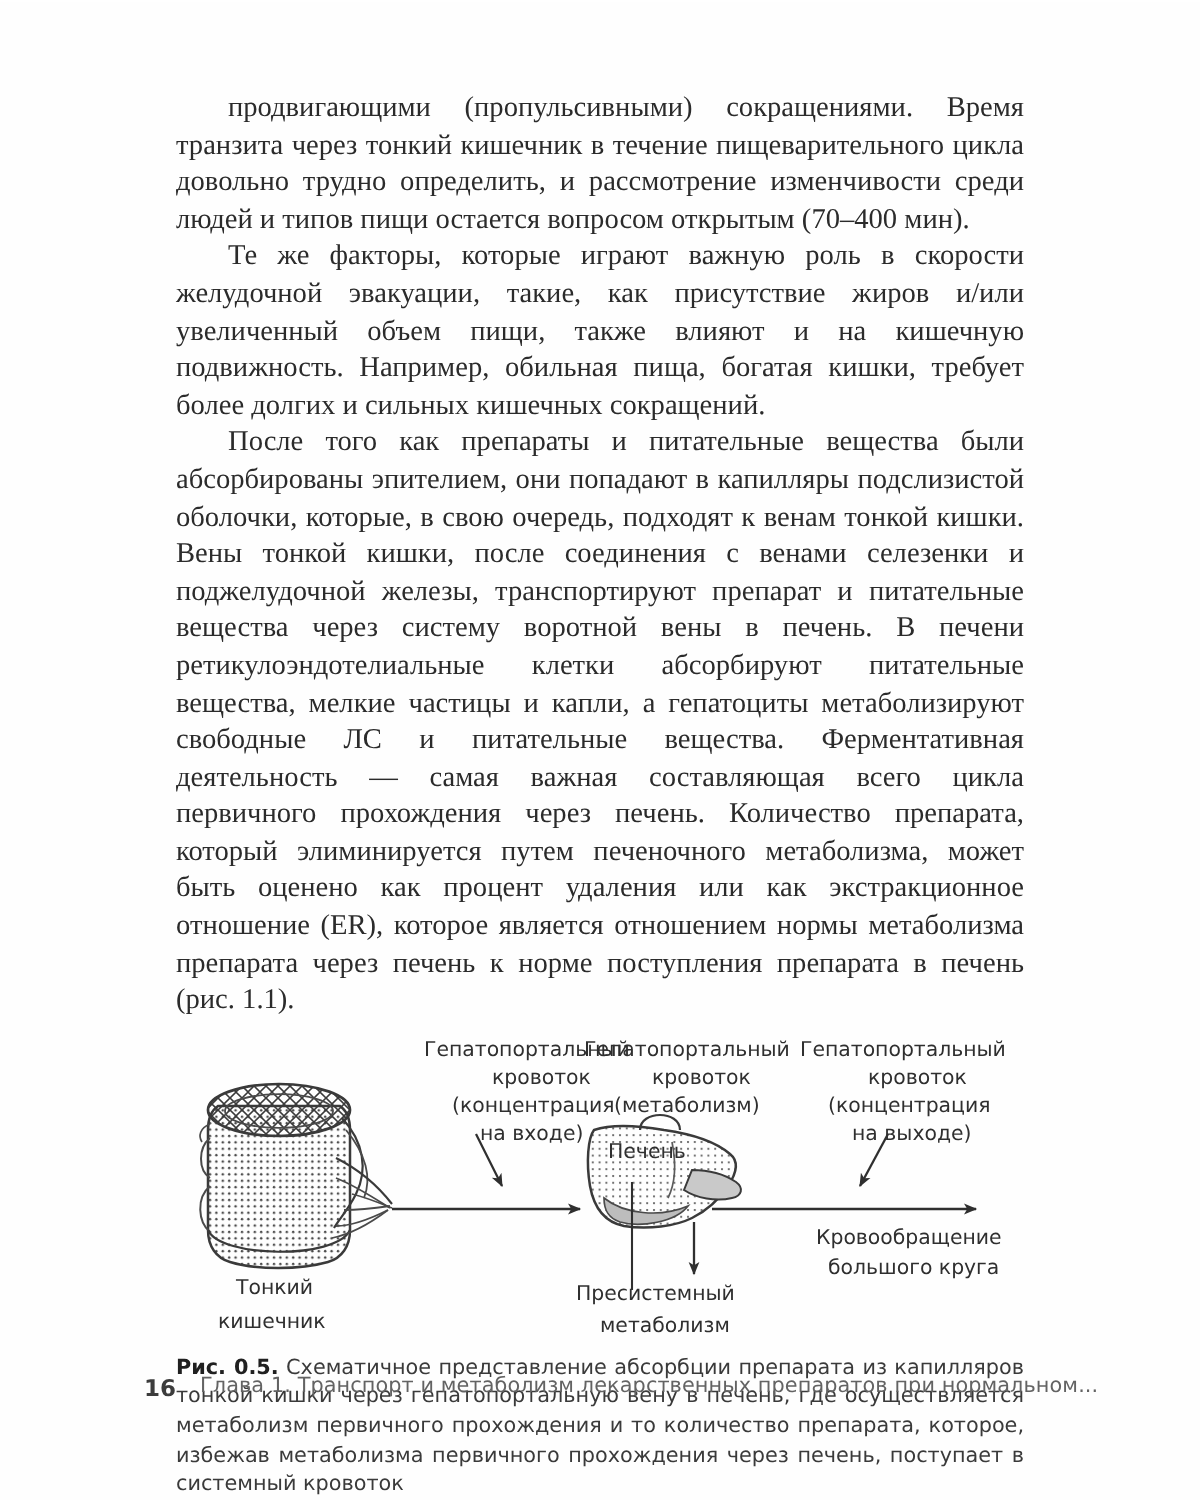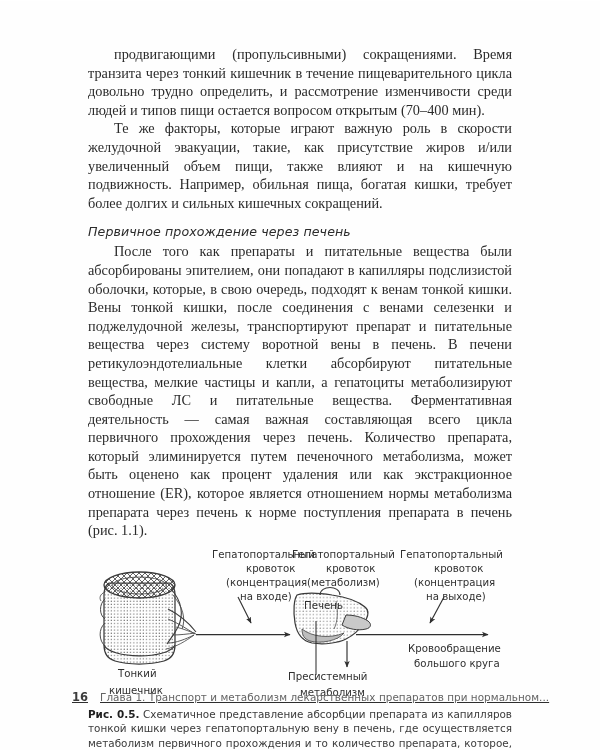--- a/index.html
+++ b/index.html
@@ -77,23 +77,21 @@
     color: #202020;
   }
 
   
   .footer {
     position: absolute;
     left: 72px;
     top: 686px;
     width: 460px;
     display: flex;
-    align-items: center;
     height: 20px;
-    text-decoration: underline;
   }
   .footer .pg-num {
     font-family: "DejaVu Sans", "Liberation Sans", sans-serif;
     font-weight: 700;
     font-size: 11.5px;
     color: #3c3c3c;
     width: 20px;
     text-align: left;
   }
   .footer .pg-rule {
@@ -120,21 +118,20 @@
 </head>
 <body>
 
 <div class="page">
 
   <div class="content">
 
     <p class="body-par">продвигающими (пропульсивными) сокращениями. Время транзита через тонкий кишечник в течение пищеварительного цикла довольно трудно определить, и рассмотрение изменчивости среди людей и типов пищи остается вопросом открытым (70–400 мин).</p>
     <p class="body-par">Те же факторы, которые играют важную роль в скорости желудочной эвакуации, такие, как присутствие жиров и/или увеличенный объем пищи, также влияют и на кишечную подвижность. Например, обильная пища, богатая кишки, требует более долгих и сильных кишечных сокращений.</p>
 
-    <h2 class="sub-head">Первичное прохождение через печень</h2>
 
     <p class="body-par">После того как препараты и питательные вещества были абсорбированы эпителием, они попадают в капилляры подслизистой оболочки, которые, в свою очередь, подходят к венам тонкой кишки. Вены тонкой кишки, после соединения с венами селезенки и поджелудочной железы, транспортируют препарат и питательные вещества через систему воротной вены в печень. В печени ретикулоэндотелиальные клетки абсорбируют питательные вещества, мелкие частицы и капли, а гепатоциты метаболизируют свободные ЛС и питательные вещества. Ферментативная деятельность — самая важная составляющая всего цикла первичного прохождения через печень. Количество препарата, который элиминируется путем печеночного метаболизма, может быть оценено как процент удаления или как экстракционное отношение (ER), которое является отношением нормы метаболизма препарата через печень к норме поступления препарата в печень (рис. 1.1).</p>
 
     <div class="figure">
       <svg class="fig-svg" width="424" height="152" viewBox="0 0 424 152">
         <defs>
           <pattern id="hatch" width="6" height="6" patternUnits="userSpaceOnUse" patternTransform="rotate(0)">
             <path d="M0,3 L3,0 L6,3 L3,6 Z" fill="none" stroke="#3a3a3a" stroke-width="0.8"></path>
           </pattern>
           <pattern id="dots" width="3.2" height="3.2" patternUnits="userSpaceOnUse">

